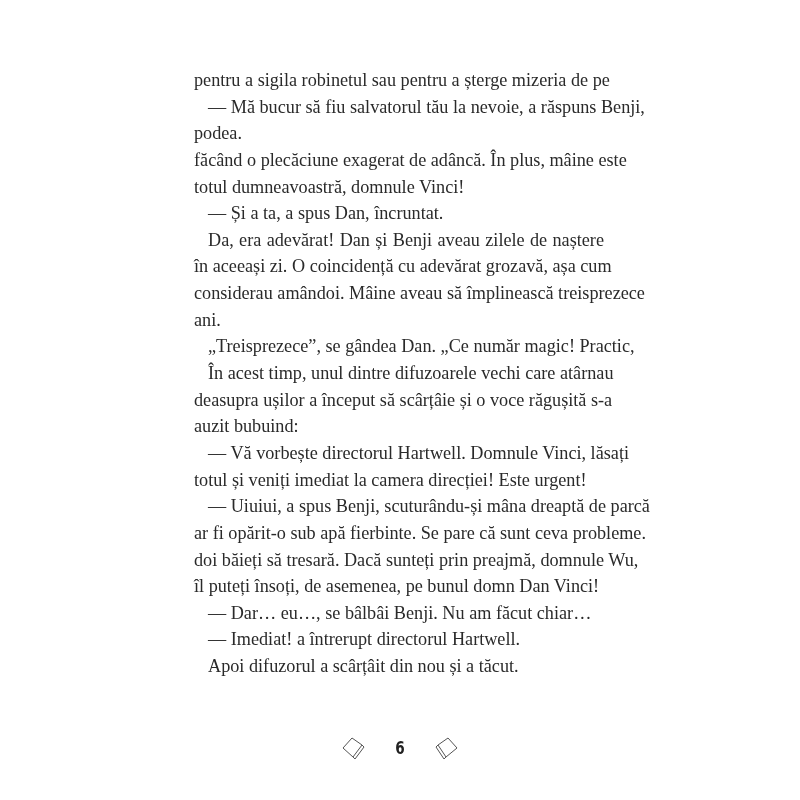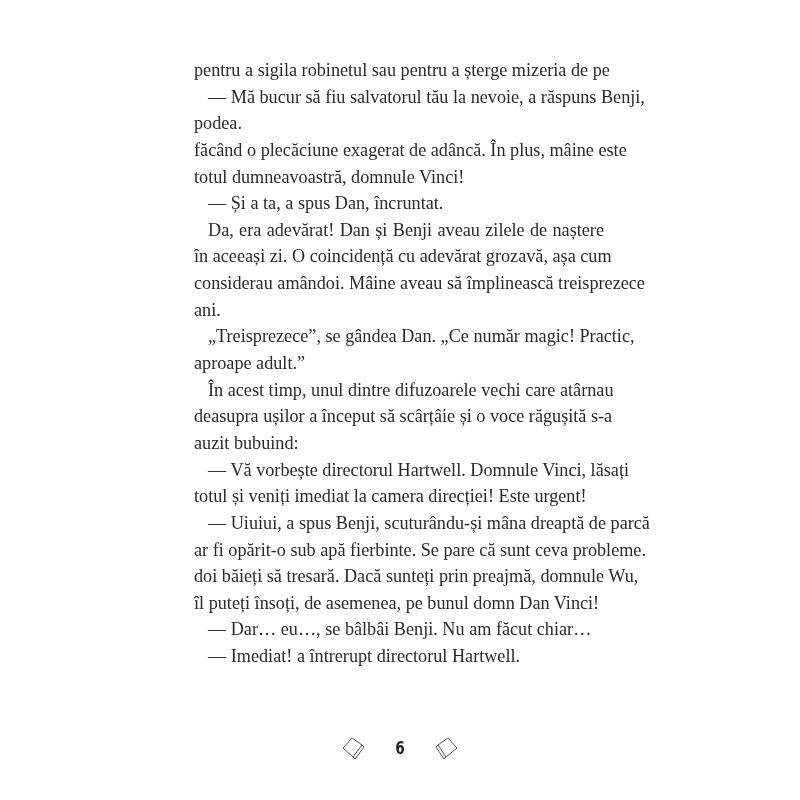--- a/index.html
+++ b/index.html
@@ -1,17 +1,17 @@
 <!DOCTYPE html>
 <html><head>
 <meta charset="utf-8">
 <style>
   html, body { margin:0; padding:0; background:#ffffff; }
   body { width:800px; height:800px; position:relative; overflow:hidden; }
-  .page { position:absolute; left:194px; top:57px; width:410px; }
+  .page { position:absolute; left:194px; top:67px; width:410px; }
   .line {
     font-family: "Liberation Serif", "DejaVu Serif", serif;
     font-size:18.2px; line-height:26.65px; color:#2a2a2a;
     white-space:nowrap; height:26.65px;
   }
   .line.just { text-align:justify; text-align-last:justify; }
   .line.ind { padding-left:14px; }
   .line.ind.just { width:396px; }
   .footer {
     position:absolute; top:733px; left:0; width:800px; height:30px;
@@ -31,32 +31,32 @@
     <div class="line ind just">— Mă bucur să fiu salvatorul tău la nevoie, a răspuns Benji,</div>
     <div class="line">podea.</div>
     <div class="line just">făcând o plecăciune exagerat de adâncă. În plus, mâine este</div>
     <div class="line">totul dumneavoastră, domnule Vinci!</div>
     <div class="line ind">— Și a ta, a spus Dan, încruntat.</div>
     <div class="line ind just">Da, era adevărat! Dan și Benji aveau zilele de naștere</div>
     <div class="line just">în aceeași zi. O coincidență cu adevărat grozavă, așa cum</div>
     <div class="line just">considerau amândoi. Mâine aveau să împlinească treisprezece</div>
     <div class="line">ani.</div>
     <div class="line ind just">„Treisprezece”, se gândea Dan. „Ce număr magic! Practic,</div>
-    <div class="line">aproape adult.”</div>
     <div class="line ind just">În acest timp, unul dintre difuzoarele vechi care atârnau</div>
     <div class="line just">deasupra ușilor a început să scârțâie și o voce răgușită s-a</div>
     <div class="line">auzit bubuind:</div>
     <div class="line ind just">— Vă vorbește directorul Hartwell. Domnule Vinci, lăsați</div>
     <div class="line">totul și veniți imediat la camera direcției! Este urgent!</div>
     <div class="line ind just">— Uiuiui, a spus Benji, scuturându-și mâna dreaptă de parcă</div>
     <div class="line just">ar fi opărit-o sub apă fierbinte. Se pare că sunt ceva probleme.</div>
     <div class="line just">doi băieți să tresară. Dacă sunteți prin preajmă, domnule Wu,</div>
     <div class="line">îl puteți însoți, de asemenea, pe bunul domn Dan Vinci!</div>
     <div class="line ind">— Dar… eu…, se bâlbâi Benji. Nu am făcut chiar…</div>
     <div class="line ind">— Imediat! a întrerupt directorul Hartwell.</div>
+    <div class="line ind">Apoi difuzorul a scârțâit din nou și a tăcut.</div>
   </div>
 
 <div class="footer">
   <svg class="cube" viewBox="0 0 26 26">
     <g fill="none" stroke="#555" stroke-width="1">
       <polygon points="3,13 12,3 22,10 13,22"></polygon>
       <polyline points="13,22 15,24 24,12 22,10"></polyline>
       <line x1="15" y1="24" x2="13" y2="22"></line>
     </g>
   </svg>

